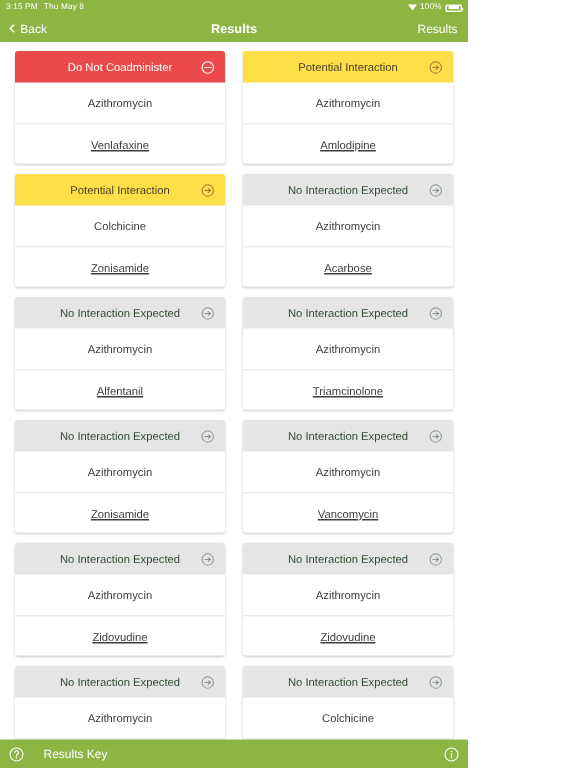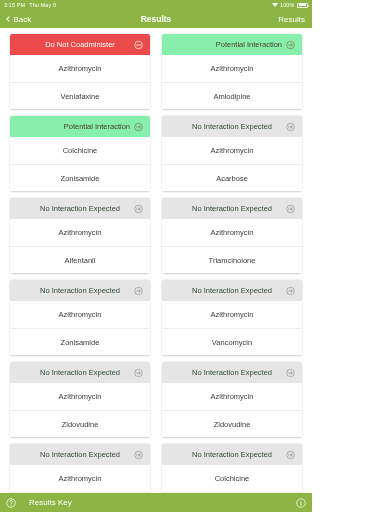--- a/index.html
+++ b/index.html
@@ -89,31 +89,31 @@
     position:relative;
     font-size:7.5px;
     color:#3a3a3a;
     padding:0 20px;
   }
   .card-head .hicon {
     position:absolute; right:7px; top:50%; transform:translateY(-50%);
     width:9px; height:9px;
   }
   .card-head.sev-red   { background:#ea4a4a; color:#ffffff; }
-  .card-head.sev-amber { background:#86efac; color:#4a3a2a;justify-content:flex-end; }
+  .card-head.sev-amber { background:#fde047; color:#4a3a2a; }
   .card-head.sev-green { background:#e5e5e5; color:#2f4a31;align-items:center; }
 
   .card-row {
     height:27px;
     display:flex; align-items:center; justify-content:center;
     font-size:7.5px;
     color:#3d3d3d;
     background:#ffffff;
   }
-  .card-row + .card-row { border-top:0.7px solid #ededed; }
+  .card-row + .card-row { border-top:0.7px solid #ededed;text-decoration:underline; }
 
   
   .toolbar {
     height:19px; flex:0 0 19px;
     background:#8cb544;
     display:flex; align-items:center;
     padding:0 6px;
     color:#ffffff;
   }
   .tb-left { display:flex; align-items:center; gap:13px; font-size:8px; cursor:pointer; }

